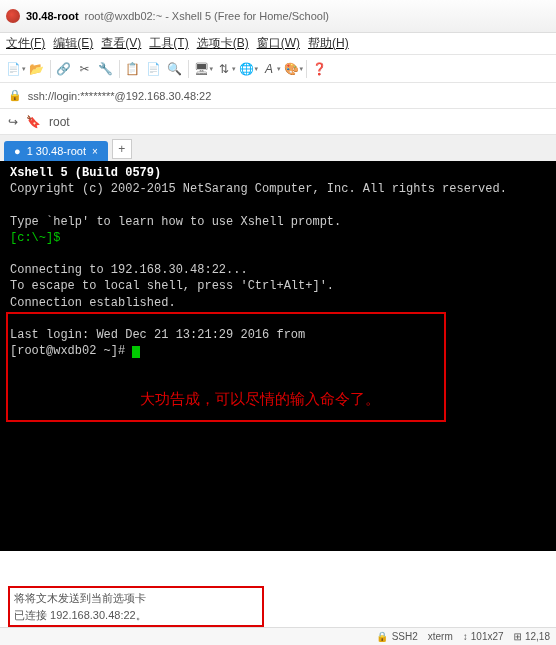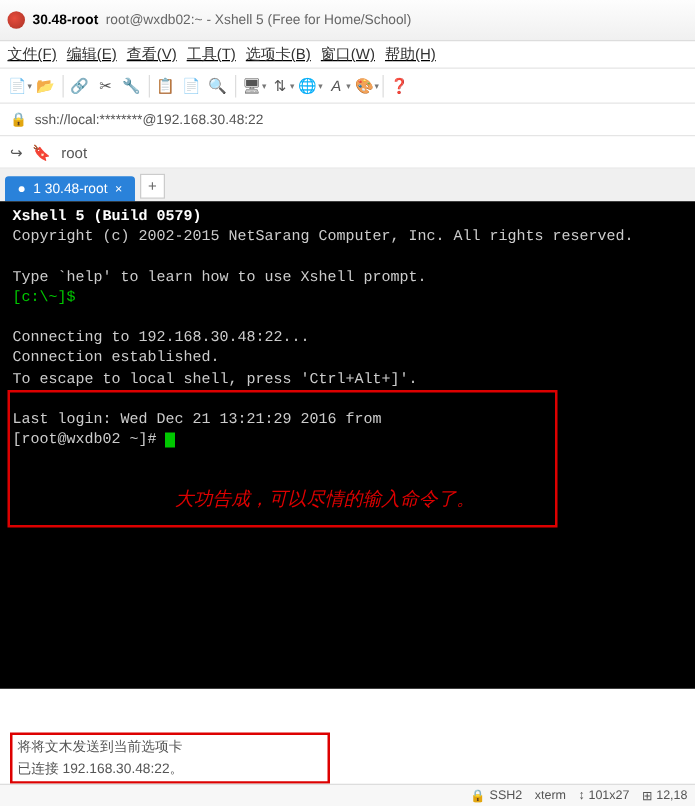--- a/index.html
+++ b/index.html
@@ -19,21 +19,21 @@
 .tabbar { height: 26px; background: #f0f0f0; display: flex; align-items: flex-end; padding: 0 4px; }
 .tab { background: #2a82da; color: #fff; padding: 4px 10px; font-size: 11px; display: flex; align-items: center; gap: 6px; border-radius: 3px 3px 0 0; }
 .tab .close { font-size: 10px; }
 .newtab { width: 20px; height: 20px; background: #fff; border: 1px solid #ccc; display: flex; align-items: center; justify-content: center; margin-left: 4px; margin-bottom: 2px; font-size: 12px; color: #666; }
 .terminal { background: #000; color: #ccc; font-family: "Consolas", "Courier New", monospace; font-size: 12px; padding: 4px 10px; height: 390px; position: relative; line-height: 1.35; }
 .terminal .white { color: #fff; font-weight: bold; }
 .terminal .green { color: #00c800; }
 .terminal .cursor-blk { display: inline-block; width: 8px; height: 12px; background: #00c800; vertical-align: text-bottom; }
 .redbox { position: absolute; border: 2px solid #d00; pointer-events: none; }
 .redbox1 { left: 6px; top: 312px; width: 440px; height: 110px; }
-.annot { position: absolute; color: #d00; font-family: "SimSun", serif; font-size: 15px; left: 140px; top: 390px; font-style: italic; }
+.annot { position: absolute; color: #d00; font-family: "SimSun", serif; font-size: 15px; left: 140px; top: 390px; }
 .bottombar { position: absolute; bottom: 18px; left: 8px; right: 8px; }
 .bottombox { border: 2px solid #d00; width: 256px; padding: 2px 4px; }
 .bottombox div { font-size: 11px; color: #555; line-height: 1.5; }
 .statusbar { position: absolute; bottom: 0; left: 0; right: 0; height: 18px; border-top: 1px solid #ddd; display: flex; align-items: center; justify-content: flex-end; padding: 0 6px; gap: 10px; font-size: 10px; color: #555; background: #f7f7f7; }
 .statusbar .sitem { display: flex; align-items: center; gap: 3px; }
 .watermark { position: absolute; right: 6px; bottom: 26px; display: flex; align-items: center; gap: 6px; color: #fff; }
 .watermark .wlogo { width: 34px; height: 34px; background: rgba(255,255,255,0.15); border-radius: 6px; display: flex; align-items: center; justify-content: center; }
 .watermark .house { width: 22px; height: 18px; position: relative; }
 .watermark .house::before { content: ""; position: absolute; top: 0; left: 4px; width: 0; height: 0; border-left: 7px solid transparent; border-right: 7px solid transparent; border-bottom: 7px solid #fff; }
 .watermark .house::after { content: ""; position: absolute; bottom: 0; left: 5px; width: 12px; height: 10px; background: #fff; }
@@ -83,21 +83,21 @@
     </div>
     <span class="dropdown-arrow">▾</span>
   <div class="tb-btn">🎨</div>
     <span class="dropdown-arrow">▾</span>
   <div class="tb-sep"></div>
   <div class="tb-btn">❓</div>
 </div>
 
 <div class="addrbar">
   <span>🔒</span>
-  <span>ssh://local:********@192.168.30.48:22</span>
+  <span>ssh://login:********@192.168.30.48:22</span>
 </div>
 
 <div class="navrow">
   <span>↪</span>
   <span>🔖</span>
   <span>root</span>
 </div>
 
 <div class="tabbar">
   <div class="tab">
@@ -109,22 +109,22 @@
 </div>
 
 <div class="terminal">
   <div class="white">Xshell 5 (Build 0579)</div>
   <div>Copyright (c) 2002-2015 NetSarang Computer, Inc. All rights reserved.</div>
   <br>
   <div>Type `help' to learn how to use Xshell prompt.</div>
   <div><span class="green">[c:\~]$</span></div>
   <br>
   <div>Connecting to 192.168.30.48:22...</div>
+  <div>To escape to local shell, press 'Ctrl+Alt+]'.</div>
   <div>Connection established.</div>
-  <div>To escape to local shell, press 'Ctrl+Alt+]'.</div>
   <br>
   <div>Last login: Wed Dec 21 13:21:29 2016 from </div>
   <div><span>[root@wxdb02 ~]# </span><span class="cursor-blk"></span></div>
 </div>
 
 <div class="redbox redbox1"></div>
 <div class="annot">大功告成，可以尽情的输入命令了。</div>
 
 <div class="bottombar">
   <div class="bottombox">

